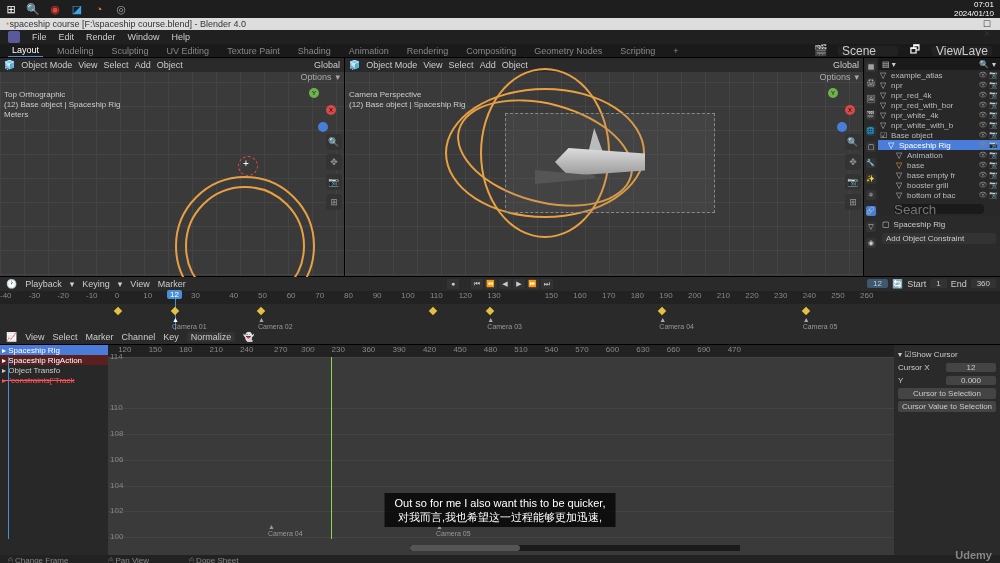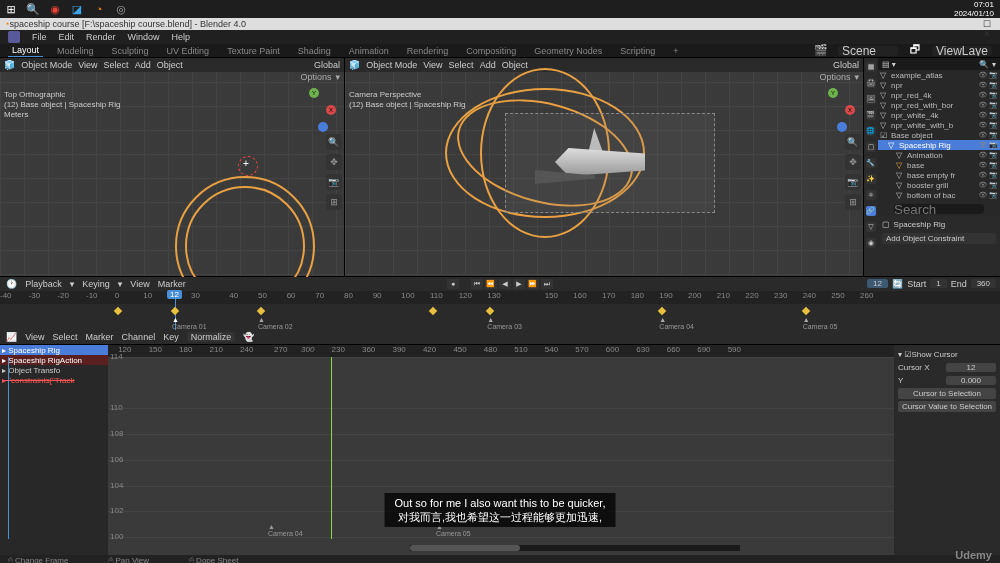--- a/index.html
+++ b/index.html
@@ -471,21 +471,21 @@
           <span class="gtick" style="left: 314.921px;">420</span>
           <span class="gtick" style="left: 345.397px;">450</span>
           <span class="gtick" style="left: 375.873px;">480</span>
           <span class="gtick" style="left: 406.349px;">510</span>
           <span class="gtick" style="left: 436.825px;">540</span>
           <span class="gtick" style="left: 467.302px;">570</span>
           <span class="gtick" style="left: 497.778px;">600</span>
           <span class="gtick" style="left: 528.254px;">630</span>
           <span class="gtick" style="left: 558.73px;">660</span>
           <span class="gtick" style="left: 589.206px;">690</span>
-          <span class="gtick" style="left: 619.683px;">590</span>
+          <span class="gtick" style="left: 619.683px;">470</span>
         </div>
       <div class="graph-canvas" id="graph-canvas">
           <div class="hline" style="top: 0px;"></div>
           <div class="hlabel" style="top: -5px;">114</div>
           <div class="hline" style="top: 51.4286px;"></div>
           <div class="hlabel" style="top: 46.4286px;">110</div>
           <div class="hline" style="top: 77.1429px;"></div>
           <div class="hlabel" style="top: 72.1429px;">108</div>
           <div class="hline" style="top: 102.857px;"></div>
           <div class="hlabel" style="top: 97.8571px;">106</div>

